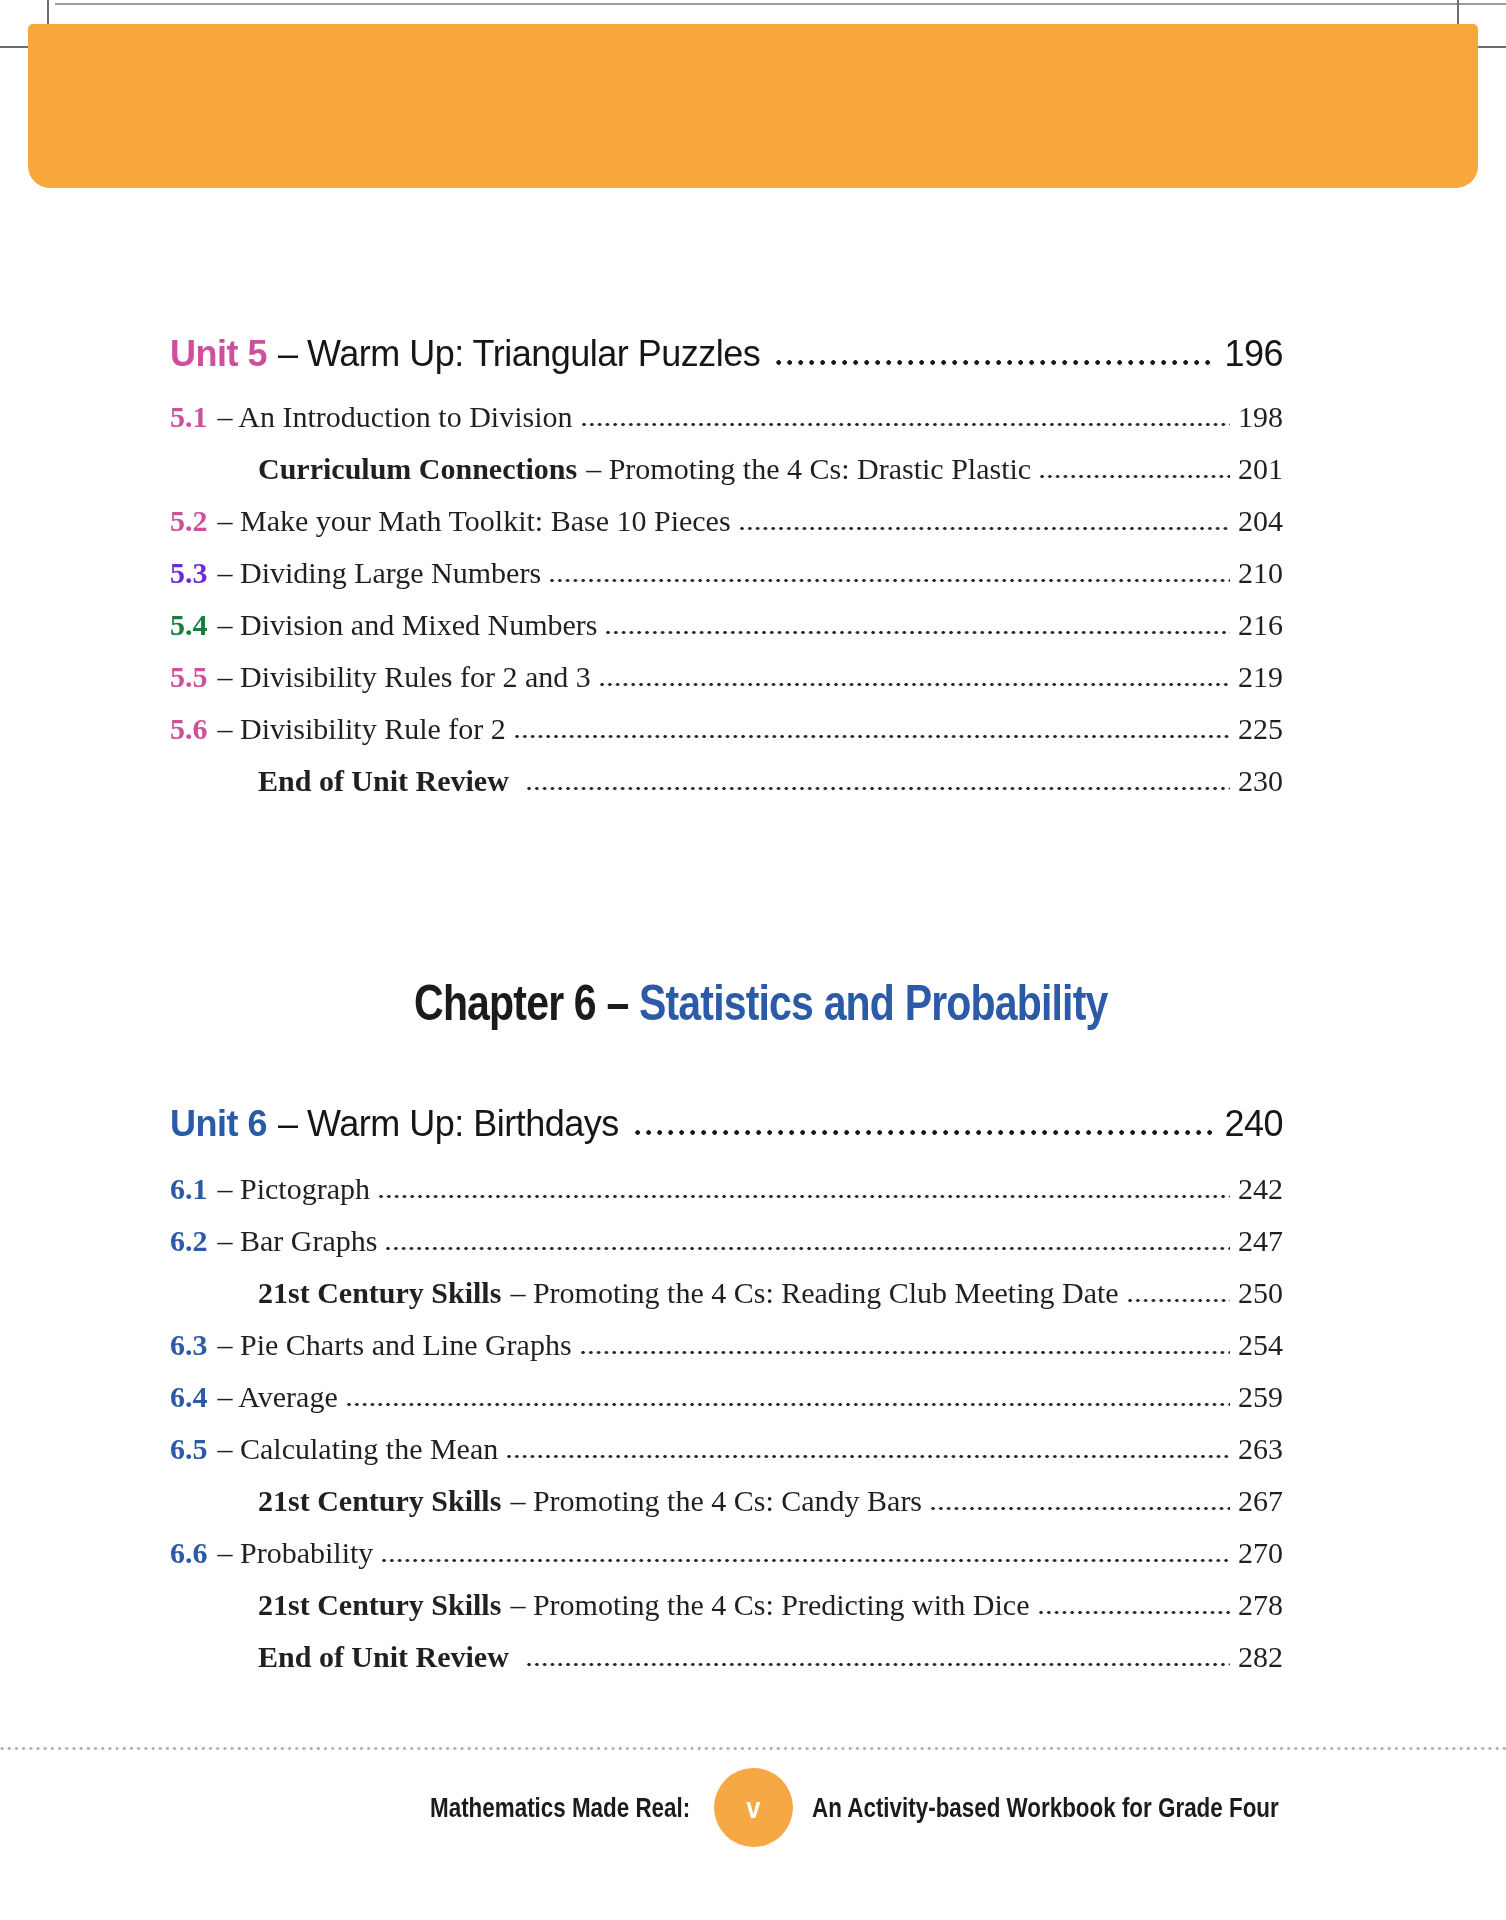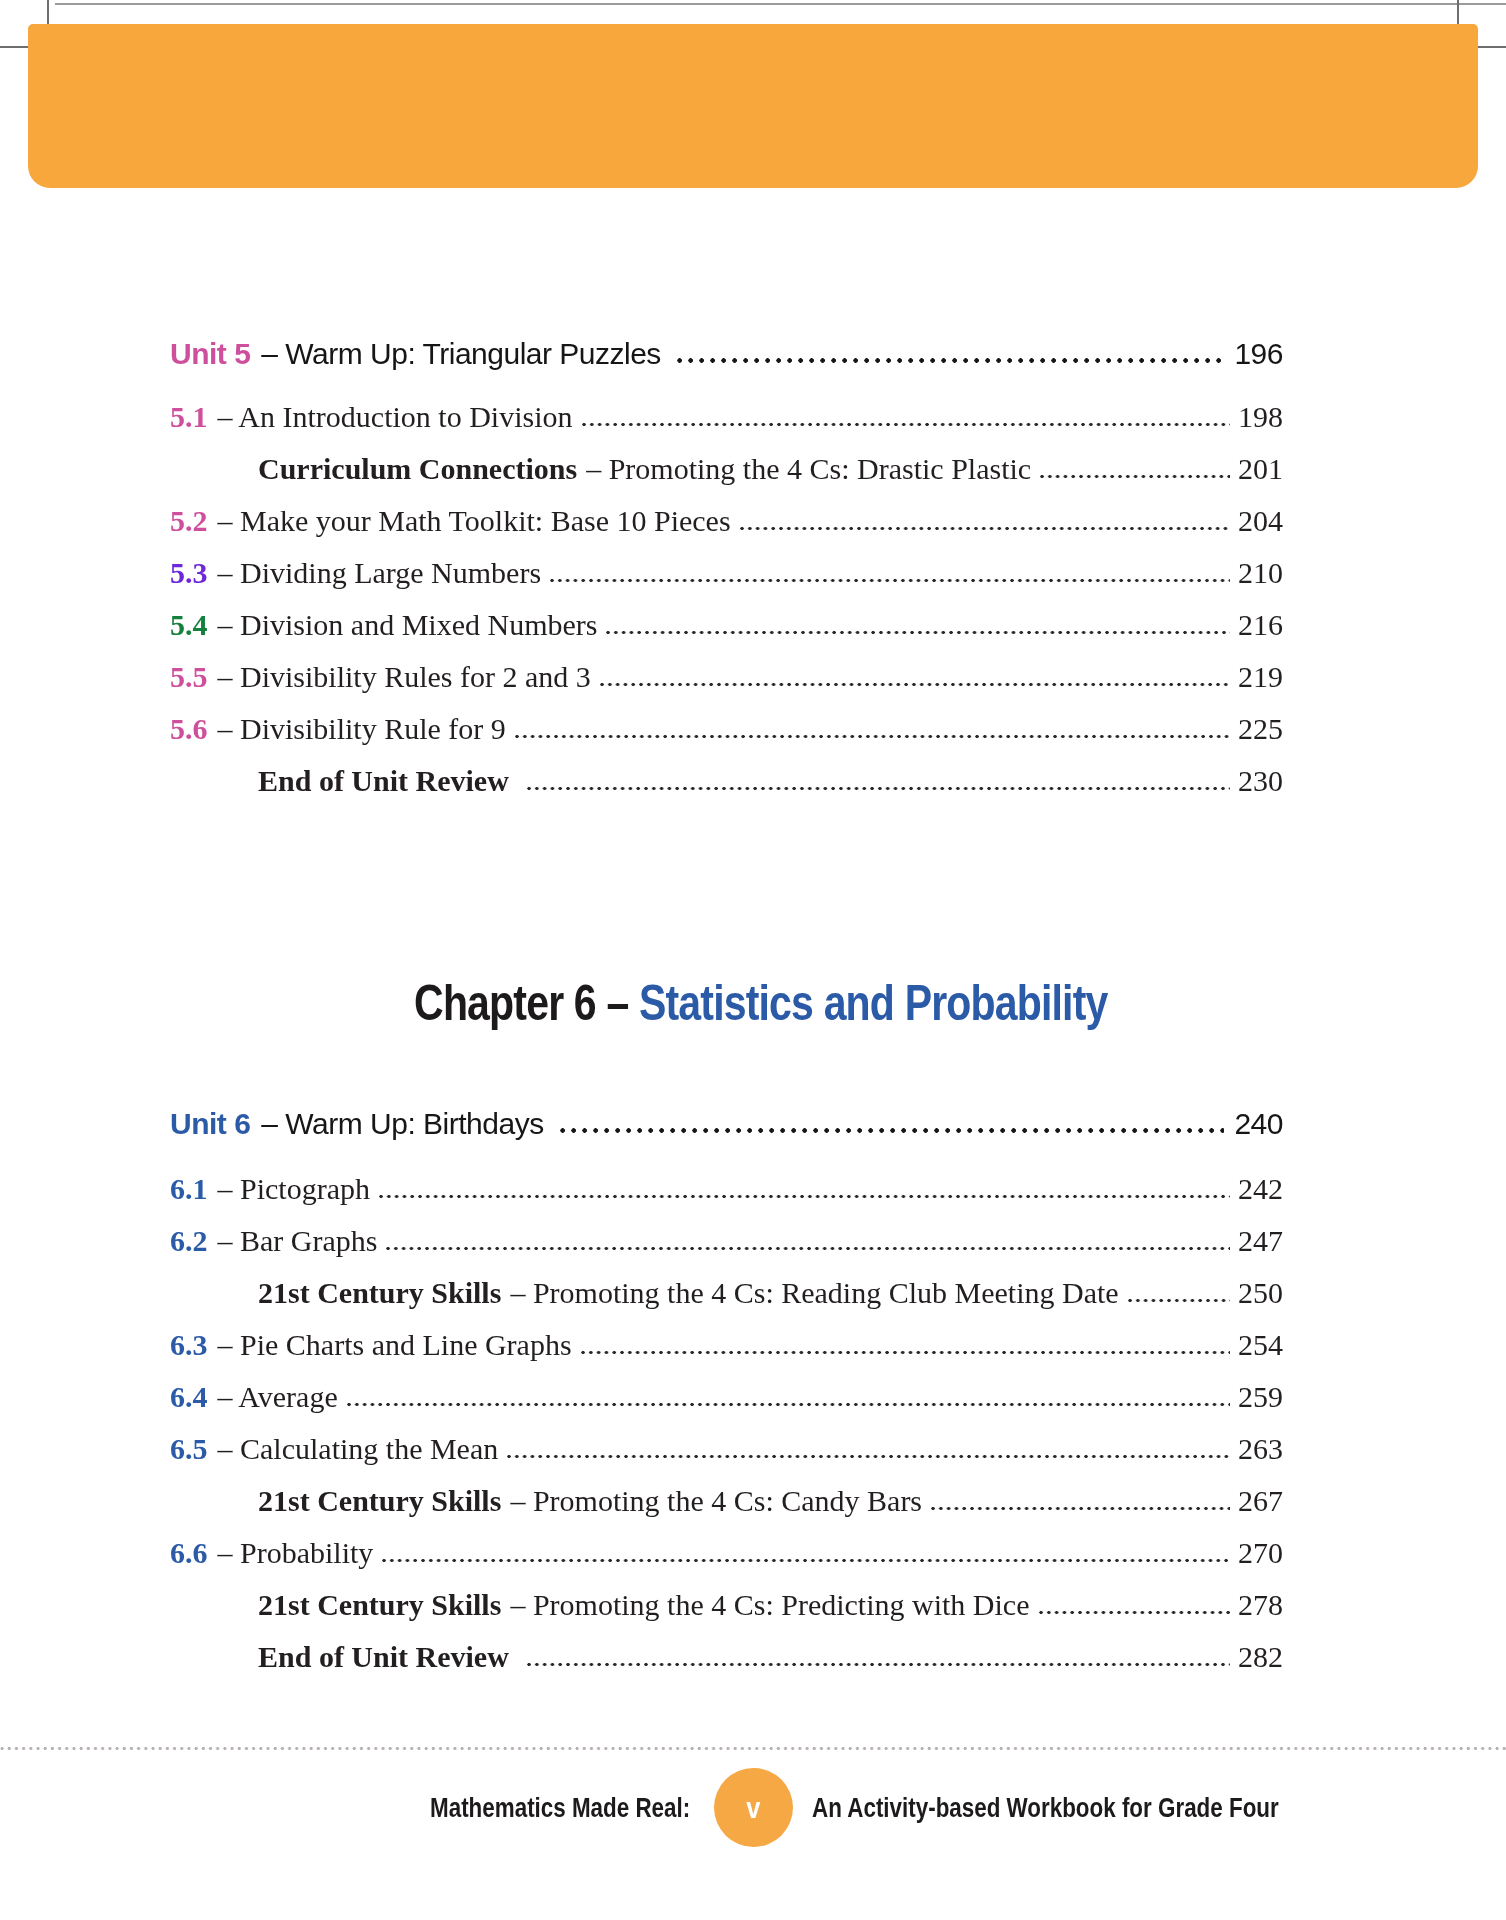--- a/index.html
+++ b/index.html
@@ -24,21 +24,21 @@
   .chapter{position:absolute;left:170px;width:1113px;}
   #chapter-0{top:262px;}
   #chapter-1{top:975px;}
   .chapter-heading{text-align:center;height:56px;line-height:56px;transform:translateX(34px);
         font-family:"Liberation Sans", sans-serif;font-weight:700;font-size:50px;letter-spacing:-1px;
         white-space:nowrap;}
   .chapter-heading .squeeze{display:inline-block;transform:scaleX(0.82);transform-origin:50% 50%;}
   .chapter-prefix{color:#1d1a1b;}
 
   .unit-row{display:flex;align-items:baseline;height:48px;line-height:48px;
-        font-family:"Liberation Sans", sans-serif;font-size:30px;color:#161616;white-space:nowrap;}
+        font-family:"Liberation Sans", sans-serif;font-size:36px;color:#161616;white-space:nowrap;}
   #chapter-0 .unit-row{margin-top:68px;}
   #chapter-1 .unit-row{margin-top:69px;}
   .ulabel{font-weight:700;letter-spacing:-0.5px;}
   .urest{margin-left:11px;letter-spacing:-0.5px;}
   .uleader{flex:1 1 auto;height:7px;margin:0 10px 2px 16px;
         background-image:radial-gradient(circle at 2.6px 3.5px,#171717 2.05px,transparent 2.5px);
         background-size:11px 7px;background-repeat:repeat-x;}
   .upg{letter-spacing:-0.5px;}
 
   #chapter-0 .entries{margin-top:13px;}
@@ -120,21 +120,21 @@
           <span class="pg">216</span>
         </div>
         <div class="entry-row">
           <span class="num" style="color: rgb(206, 79, 156);">5.5</span>
           <span class="etext">– Divisibility Rules for 2 and 3</span>
           <div class="leader"></div>
           <span class="pg">219</span>
         </div>
         <div class="entry-row">
           <span class="num" style="color: rgb(206, 79, 156);">5.6</span>
-          <span class="etext">– Divisibility Rule for 9</span>
+          <span class="etext">– Divisibility Rule for 2</span>
           <div class="leader"></div>
           <span class="pg">225</span>
         </div>
         <div class="entry-row indent">
           <span class="lead">End of Unit Review</span>
           <div class="leader"></div>
           <span class="pg">230</span>
         </div>
       </div>
   </div>

